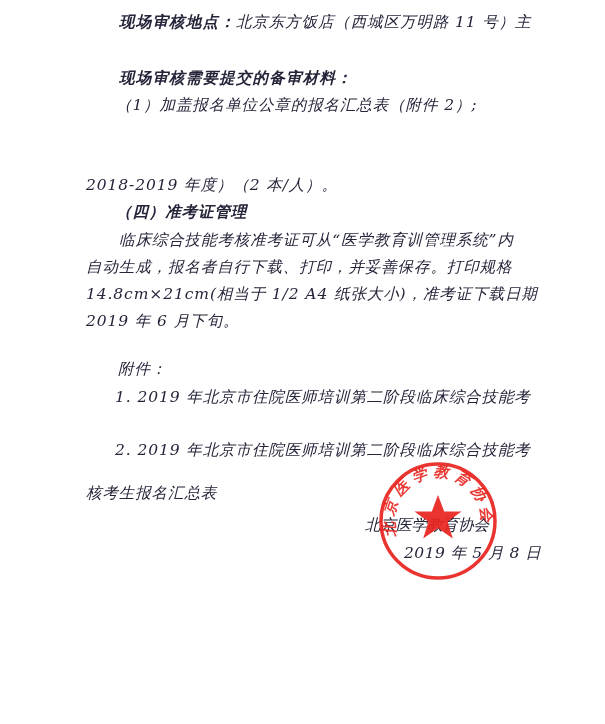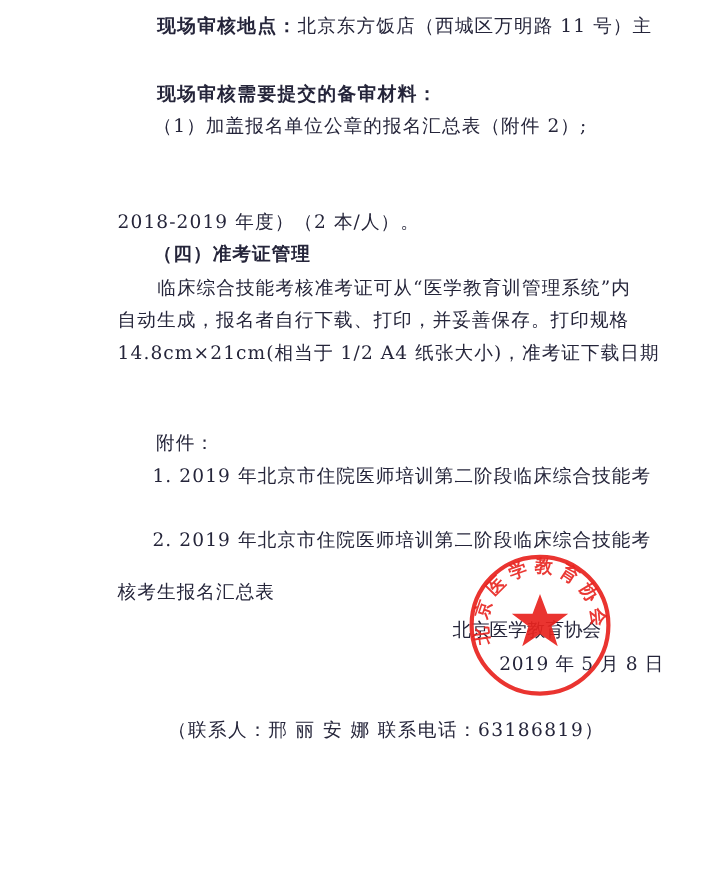--- a/index.html
+++ b/index.html
@@ -10,22 +10,22 @@
   body {
     width: 605px;
     height: 724px;
     position: relative;
     overflow: hidden;
     font-family: "DejaVu Serif", "Liberation Serif", serif;
     color: #25253a;
   }
   .page {
     position: absolute;
-    left: 12px; top: 0;
-    width: 507px; height: 724px;
+    left: 0; top: 0;
+    width: 507px; height: 724px; font-style: italic;
   }
   .line {
     position: absolute;
     font-size: 15.5px;
     line-height: 20px;
     white-space: nowrap;
     letter-spacing: 0.9px;
   }
   .bold {
     font-weight: bold;
@@ -55,20 +55,21 @@
   <div class="line bold" style="left:119px; top:68px;">现场审核需要提交的备审材料：</div>
 
   <div class="line" style="left:116px; top:95px;">（1）加盖报名单位公章的报名汇总表（附件 2）;</div>
   <div class="line" style="left:86px; top:175px;">2018-2019 年度）（2 本/人）。</div>
 
   <div class="line" style="left:119px; top:230px;">临床综合技能考核准考证可从“医学教育训管理系统”内</div>
 
   <div class="line heading-bold" style="left:116px; top:202px;">（四）准考证管理</div>
   <div class="line" style="left:86px; top:257px;">自动生成，报名者自行下载、打印，并妥善保存。打印规格</div>
   <div class="line" style="left:86px; top:284px;">14.8cm×21cm(相当于 1/2  A4 纸张大小)，准考证下载日期</div>
+  <div class="line" style="left:86px; top:311px;">2019 年 6 月下旬。</div>
 
   <div class="line" style="left:118px; top:359px;">附件：</div>
   <div class="line" style="left:115px; top:387px;">1. 2019  年北京市住院医师培训第二阶段临床综合技能考</div>
   <div class="line" style="left:115px; top:440px;">2. 2019  年北京市住院医师培训第二阶段临床综合技能考</div>
   <div class="line" style="left:86px; top:466px;margin-top:17px;">核考生报名汇总表</div>
 
   <div class="line" style="left:365px; top:515px; letter-spacing:0px;">北京医学教育协会</div>
   <div class="line" style="left:388px; top:543px; letter-spacing:0.5px;margin-left:16px;">2019 年 5 月 8 日</div>
 
   <div class="stamp">
@@ -77,15 +78,14 @@
         <path id="sealArc" d="M 22 82 A 44 44 0 1 1 98 82" fill="none"></path>
       </defs>
       <circle cx="60" cy="60" r="57" fill="none" stroke="#e8231e" stroke-width="3.5" opacity="0.92"></circle>
       <polygon points="60,34 66.2,50.5 83.5,50.5 69.6,60.8 74.8,77.5 60,67.3 45.2,77.5 50.4,60.8 36.5,50.5 53.8,50.5" fill="#e8231e" opacity="0.92"></polygon>
       <text font-family="DejaVu Sans, sans-serif" font-size="15" font-weight="bold" fill="#e8231e" opacity="0.9" letter-spacing="5">
         <textPath href="#sealArc" startOffset="4%">北京医学教育协会</textPath>
       </text>
     </svg>
   </div>
 
-  <div class="line" style="left:128px; top:598px; letter-spacing:1.2px;">（联系人：邢 丽  安 娜   联系电话：63186819）</div>
 
 </div>
 
 </body></html>

